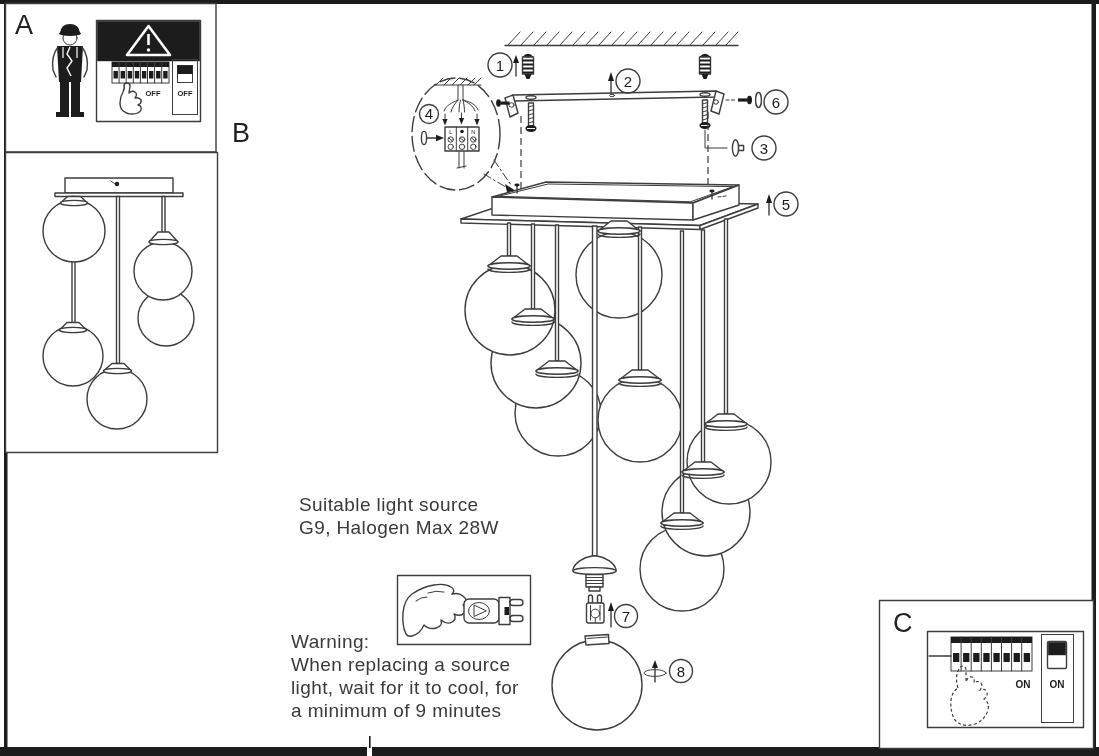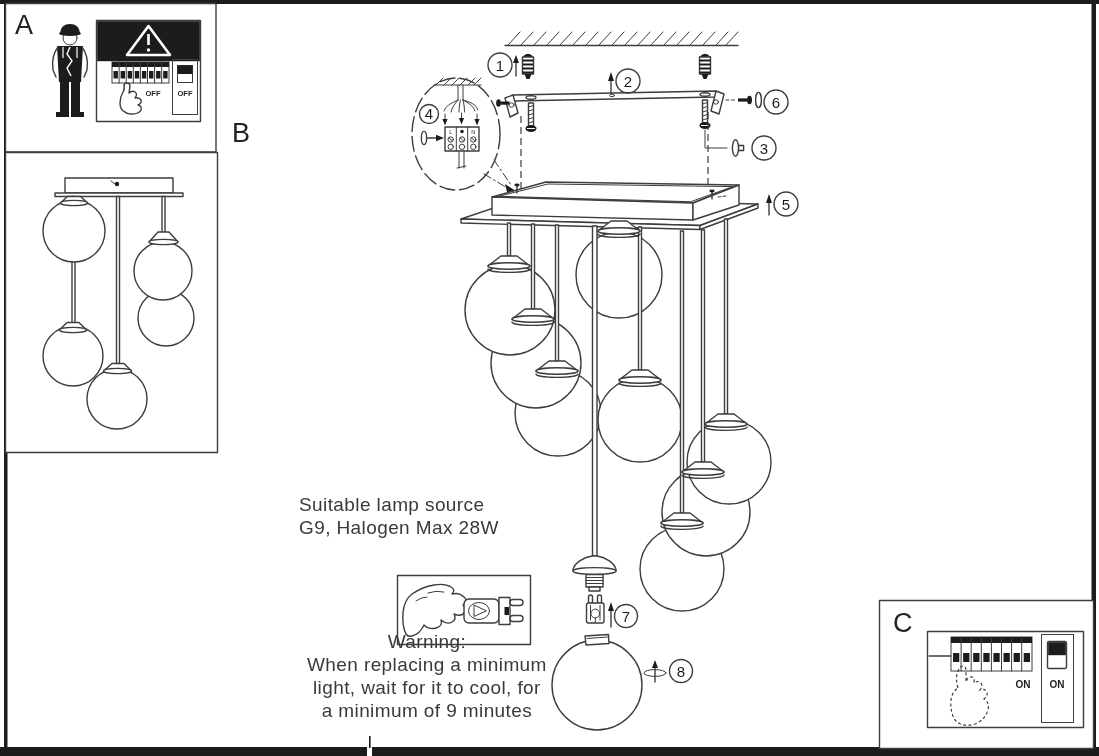--- a/index.html
+++ b/index.html
@@ -459,24 +459,24 @@
     </g>
   </g>
 
 </svg>
 
 <div class="t letter" style="left:15px;top:10px;">A</div>
 <div class="t letter" style="left:232px;top:118px;">B</div>
 <div class="t letter" style="left:893px;top:608px;">C</div>
 
 <div class="t note" style="left:299px;top:493px;">
-  <div>Suitable lamp source</div>
+  <div>Suitable light source</div>
   <div>G9, Halogen Max 28W</div>
 </div>
 
-<div class="t note" style="left:307px;top:630px;text-align:center;">
+<div class="t note" style="left:291px;top:630px;">
   <div>Warning:</div>
-  <div>When replacing a minimum</div>
+  <div>When replacing a source</div>
   <div>light, wait for it to cool, for</div>
   <div>a minimum of 9 minutes</div>
 </div>
 
 </div>
 
 </body></html>

